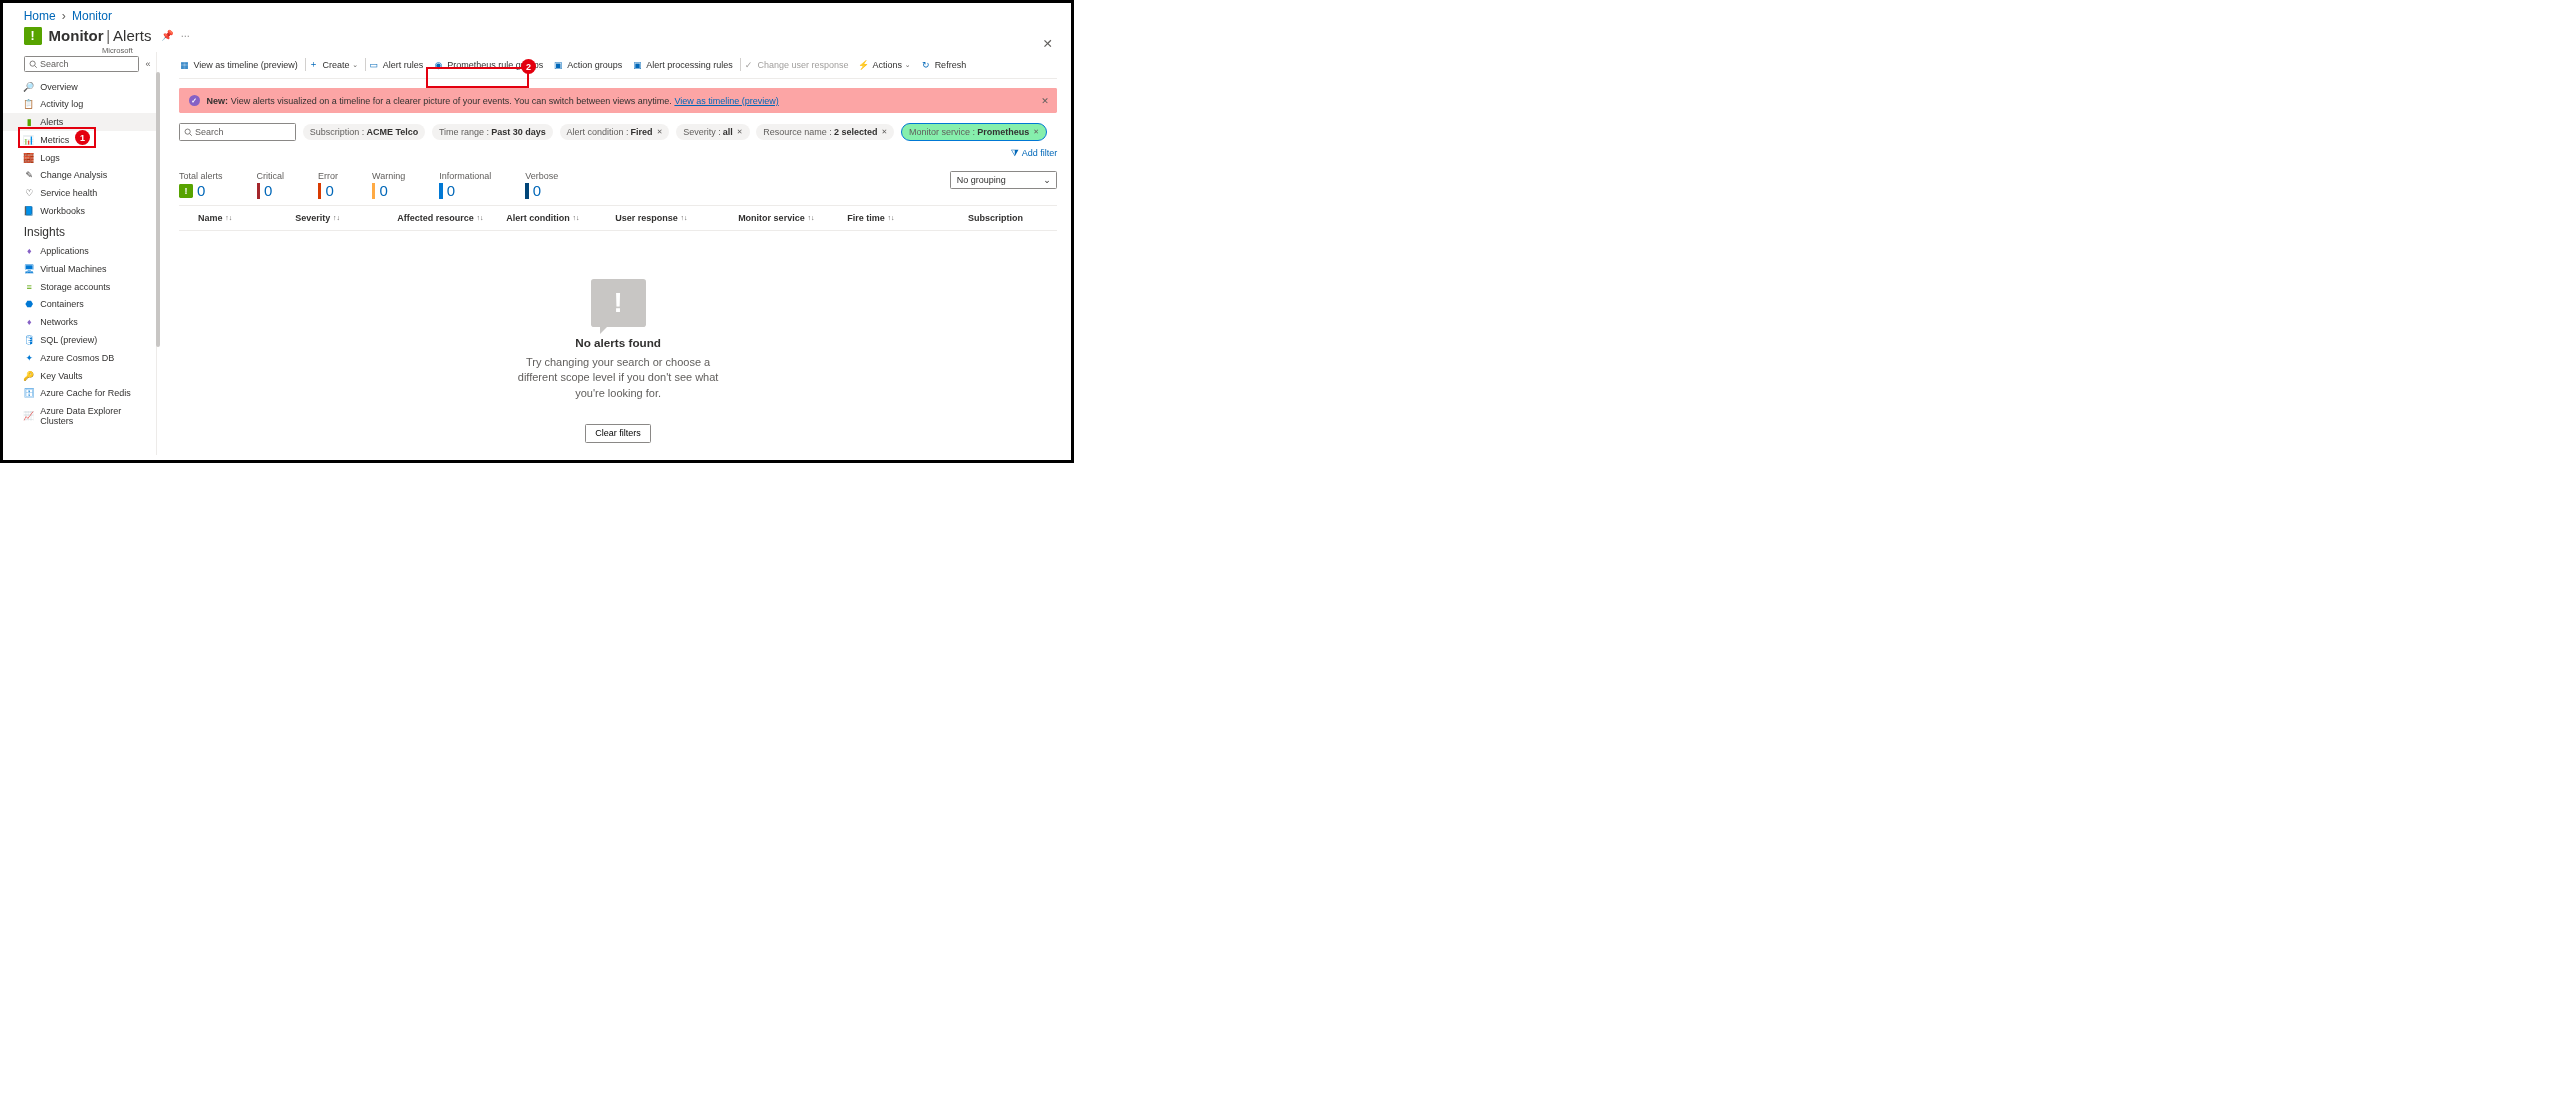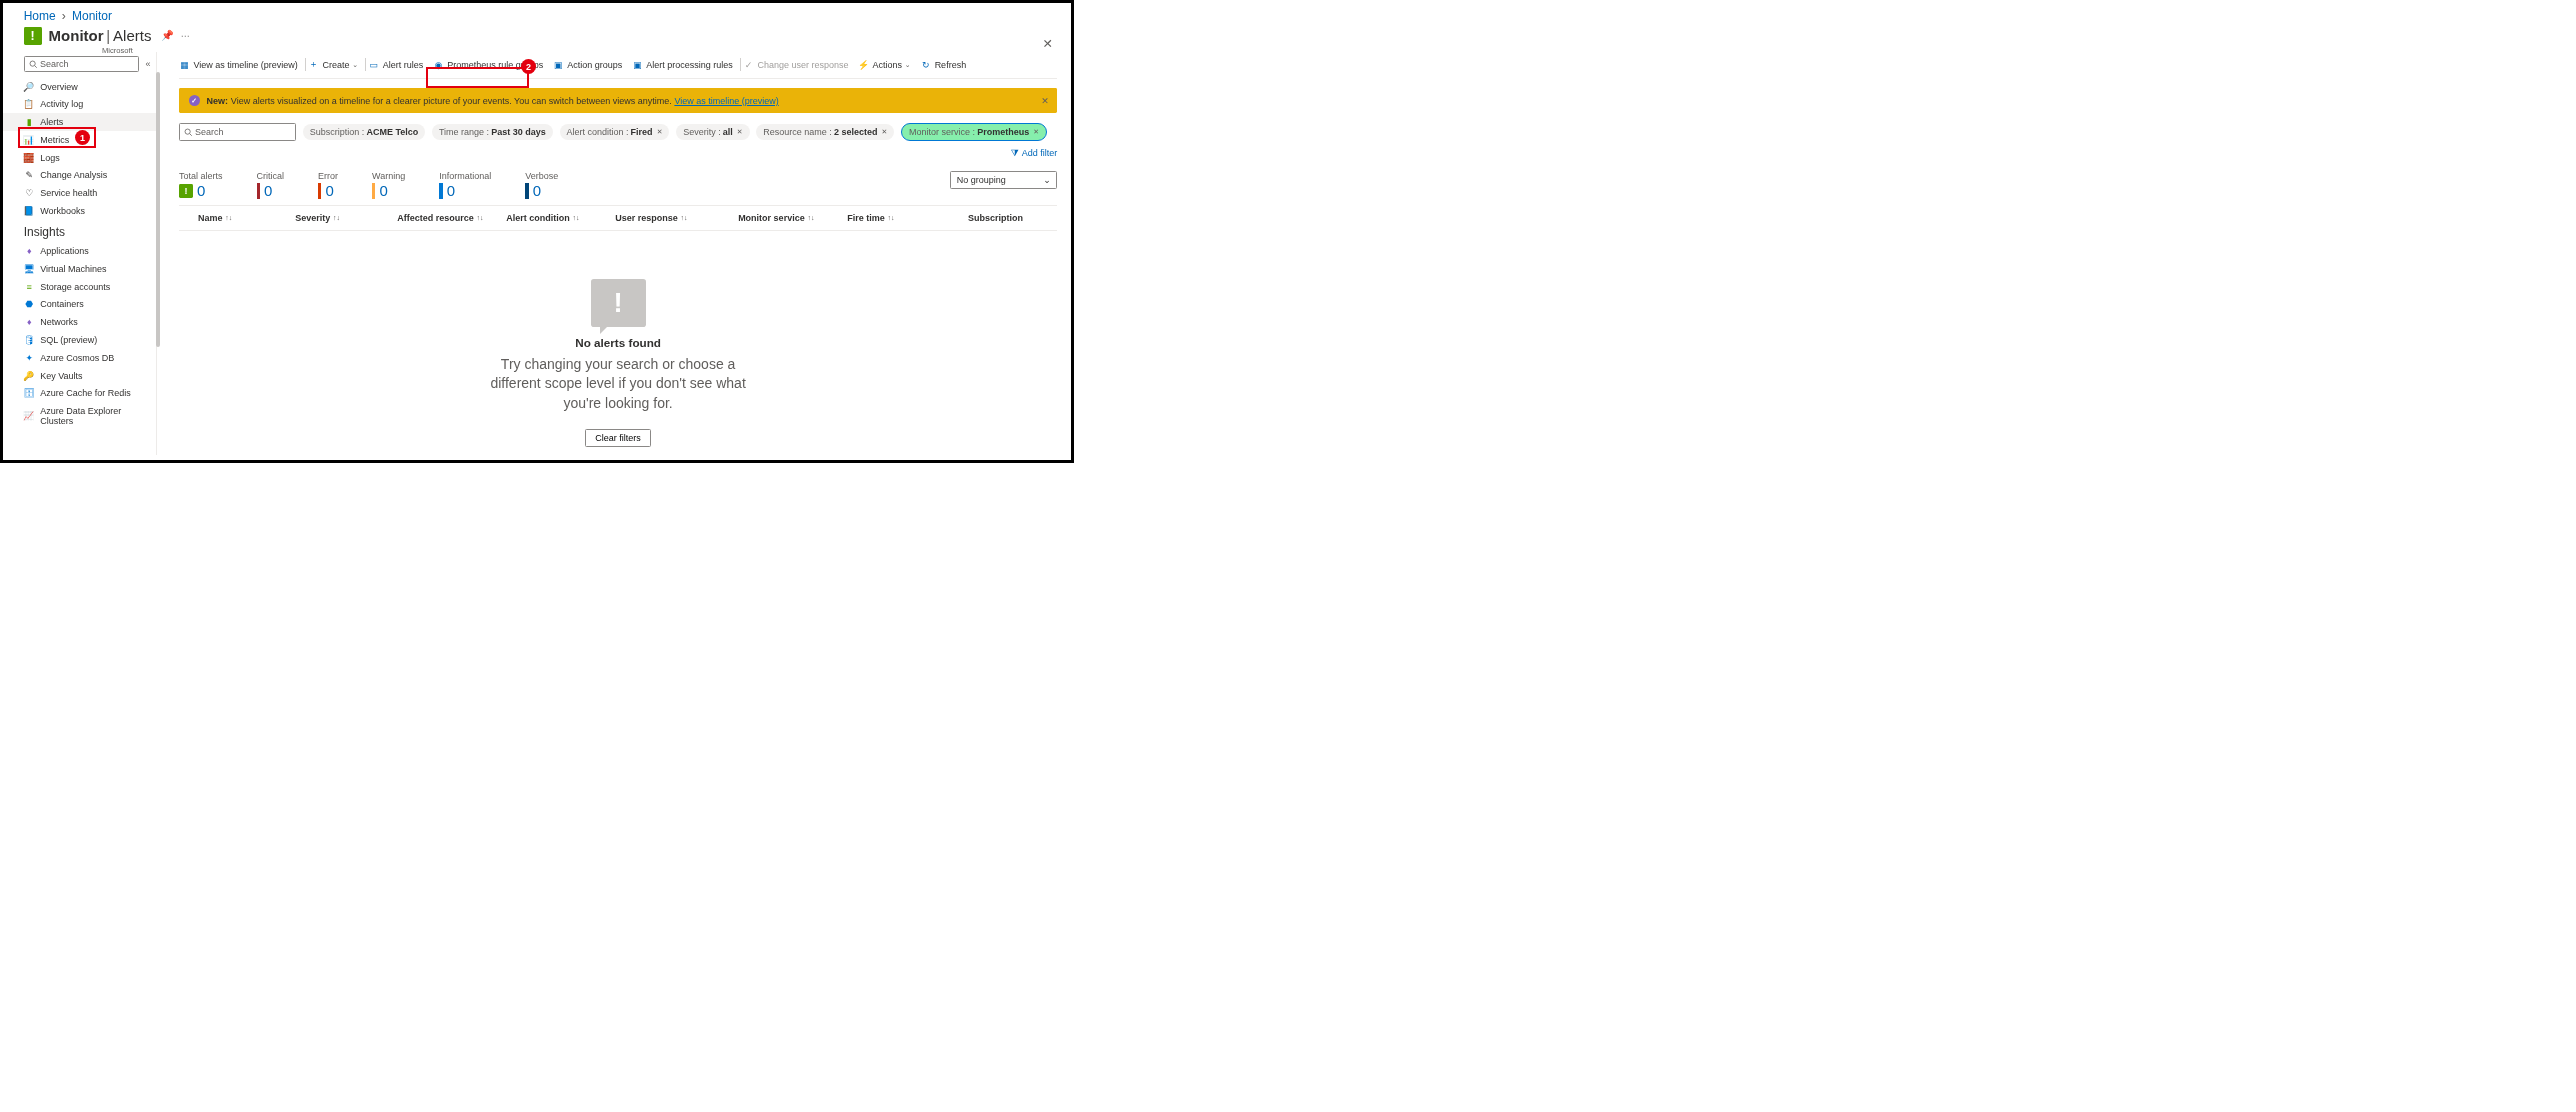--- a/index.html
+++ b/index.html
@@ -61,21 +61,21 @@
     display: flex; align-items: center; margin-right: 9.6px; font-size: 9px; color: #323130;
     cursor: pointer; white-space: nowrap;
   }
   .tbtn.disabled { color: #a19f9d; }
   .tbtn .tico { width: 11px; height: 11px; margin-right: 3.4px; display: inline-flex; align-items: center; justify-content: center; color: #0067b8; }
   .tbtn.disabled .tico { color: #a19f9d; }
   .tdiv { width: 0.7px; height: 12.4px; background: #d2d0ce; margin: 0 2.8px 0 -2.8px; }
   .tbtn .chev { margin-left: 2.8px; font-size: 6.9px; color: #605e5c; }
 
   .infobar {
-    background: #eab308; border-radius: 1.4px; padding: 6.9px 9.6px; display: flex; align-items: center;
+    background: #fca5a5; border-radius: 1.4px; padding: 6.9px 9.6px; display: flex; align-items: center;
     font-size: 9px; margin: 9.6px 0; position: relative;
   }
   .infobar .infico { width: 11px; height: 11px; background: #8661c5; border-radius: 50%; margin-right: 6.9px; display: flex; align-items: center; justify-content: center; color: #fff; font-size: 6.9px; font-weight: bold; }
   .infobar b { font-weight: 600; margin-right: 2.8px; }
   .infobar a { color: #0067b8; text-decoration: underline; cursor: pointer; }
   .infobar .xclose { position: absolute; right: 8.3px; color: #605e5c; cursor: pointer; }
 
   .filterrow { display: flex; align-items: center; gap: 6.9px; margin-bottom: 12.4px; flex-wrap: wrap; }
   .mainsearch {
     width: 117px; height: 18px; border: 0.7px solid #8a8886; border-radius: 1.4px;
@@ -114,21 +114,21 @@
   .empty .bigico {
     width: 55px; height: 48px; margin: 0 auto 9.6px; position: relative;
     background: #c8c6c4; border-radius: 2.8px;
     display: flex; align-items: center; justify-content: center; color: #fff; font-size: 27.5px; font-weight: bold;
   }
   .empty .bigico:after {
     content: ""; position: absolute; bottom: -6.9px; left: 9.6px;
     border-top: 9.6px solid #c8c6c4; border-right: 9.6px solid transparent;
   }
   .empty h3 { font-size: 11.7px; font-weight: 600; color: #323130; margin-bottom: 5.5px; }
-  .empty p { font-size: 14px; line-height: 1.4; margin-bottom: 15px; }
+  .empty p { font-size: 11px; line-height: 1.4; margin-bottom: 23px; }
   .empty button {
     border: 0.7px solid #8a8886; background: #fff; padding: 3.4px 9.6px; border-radius: 1.4px;
     font-size: 9px; cursor: pointer;
   }
 </style>
 </head>
 <body>
 
 <div class="breadcrumb">
   <a>Home</a>

